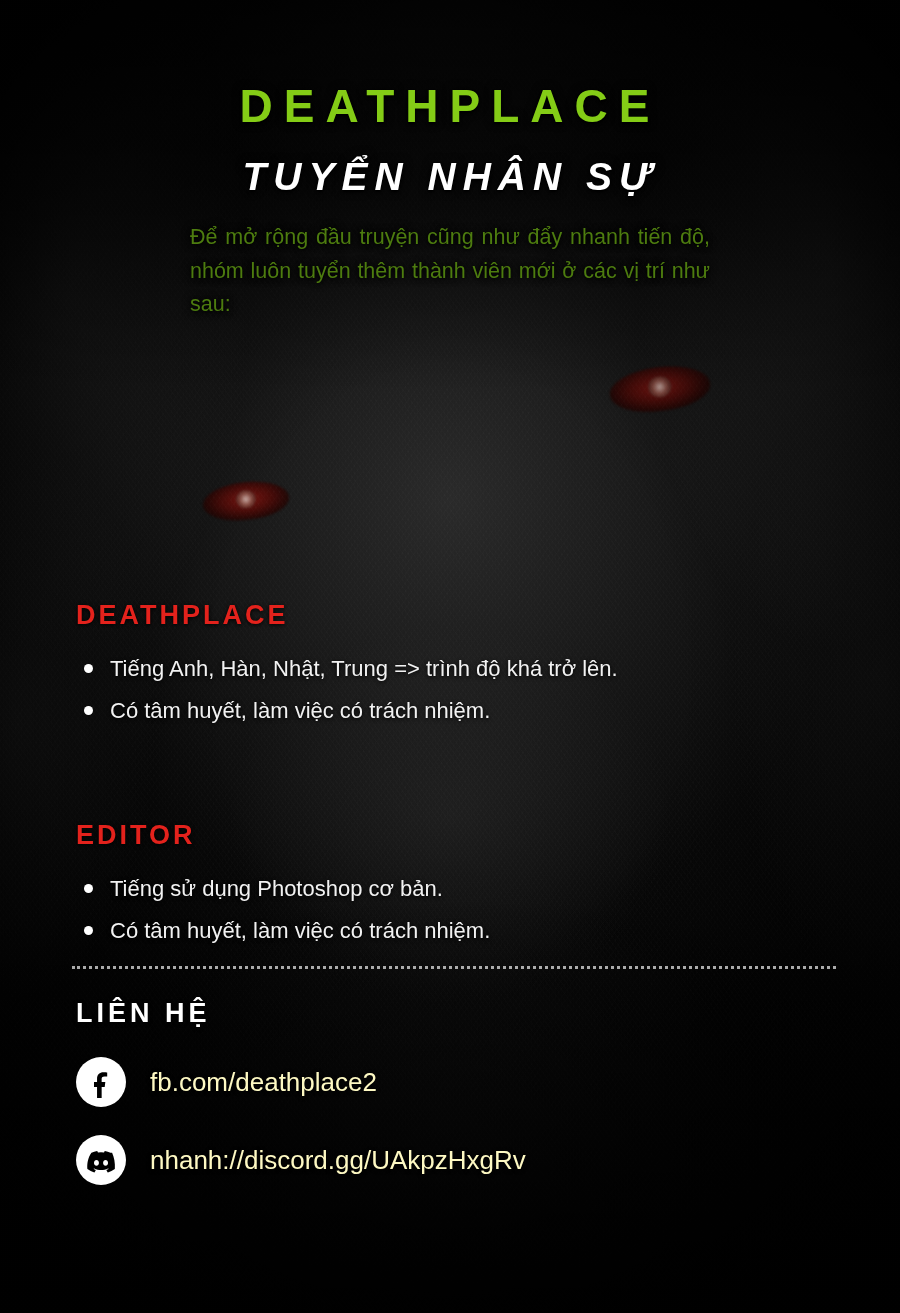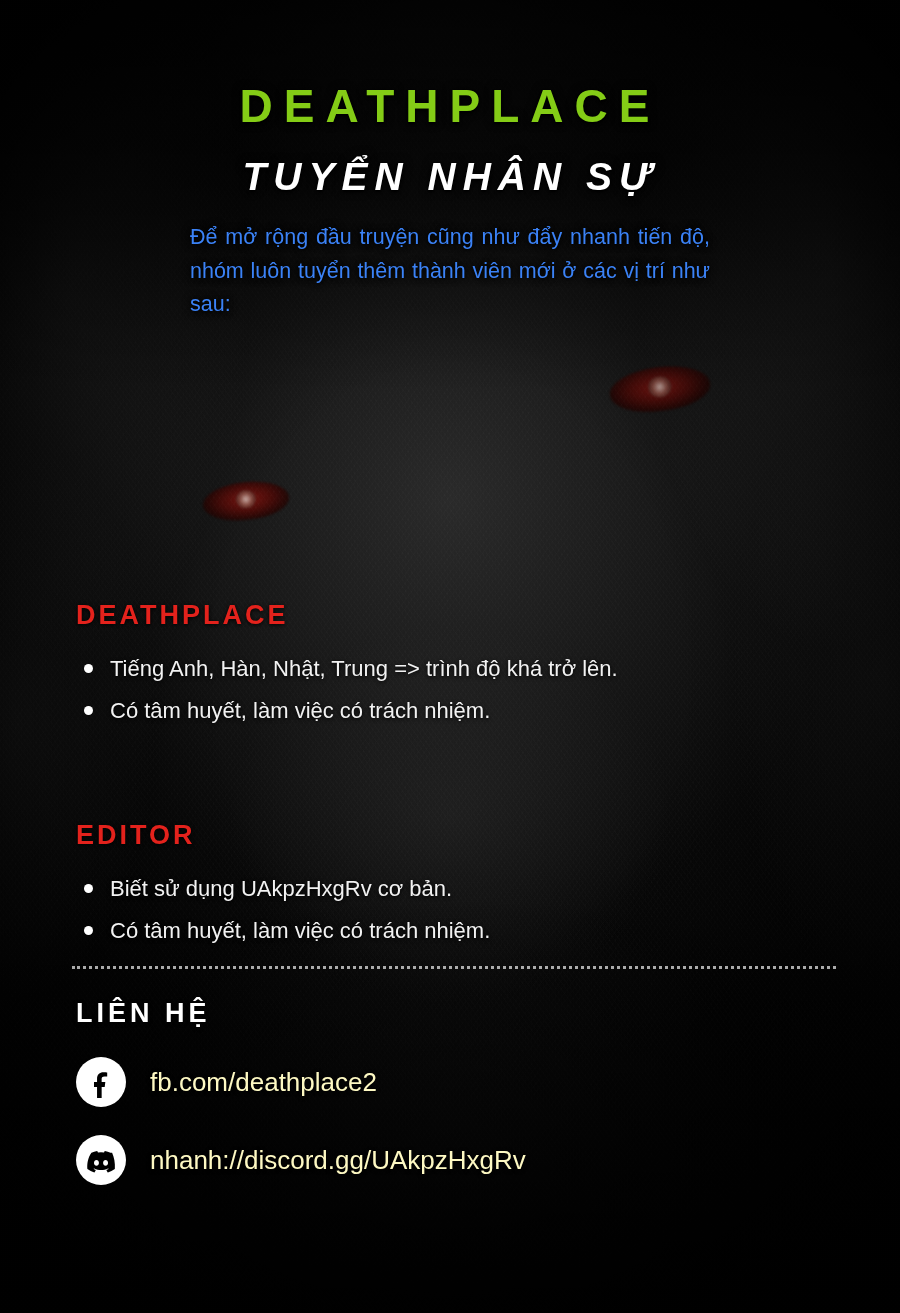--- a/index.html
+++ b/index.html
@@ -122,21 +122,21 @@
     font-weight: bold;
     letter-spacing: 7px;
     line-height: 1.1;
     margin: 26px 0 0 0;
     text-shadow: 0 0 10px rgba(0,0,0,0.9), 0 2px 3px #000;
     font-style: italic;
   }
   .intro {
     margin: 22px auto 0 auto;
     width: 520px;
-    color: #3b82f6;
+    color: #4d7c0f;
     font-size: 21.5px;
     line-height: 1.55;
     text-align: justify;
     text-shadow: 0 1px 4px #000, 0 0 8px rgba(0,0,0,0.85);
   }
 
   .section {
     position: absolute;
     left: 76px;
     right: 60px;
@@ -265,21 +265,21 @@
           <span>Có tâm huyết, làm việc có trách nhiệm.</span>
         </li>
       </ul>
     </div>
 
     <div class="section" id="section-editor">
       <h3 class="section-title">EDITOR</h3>
       <ul class="bullets">
         <li>
           <span class="dot"></span>
-          <span>Biết sử dụng UAkpzHxgRv cơ bản.</span>
+          <span>Tiếng sử dụng Photoshop cơ bản.</span>
         </li>
         <li>
           <span class="dot"></span>
           <span>Có tâm huyết, làm việc có trách nhiệm.</span>
         </li>
       </ul>
     </div>
 
     <div class="divider"></div>
 

